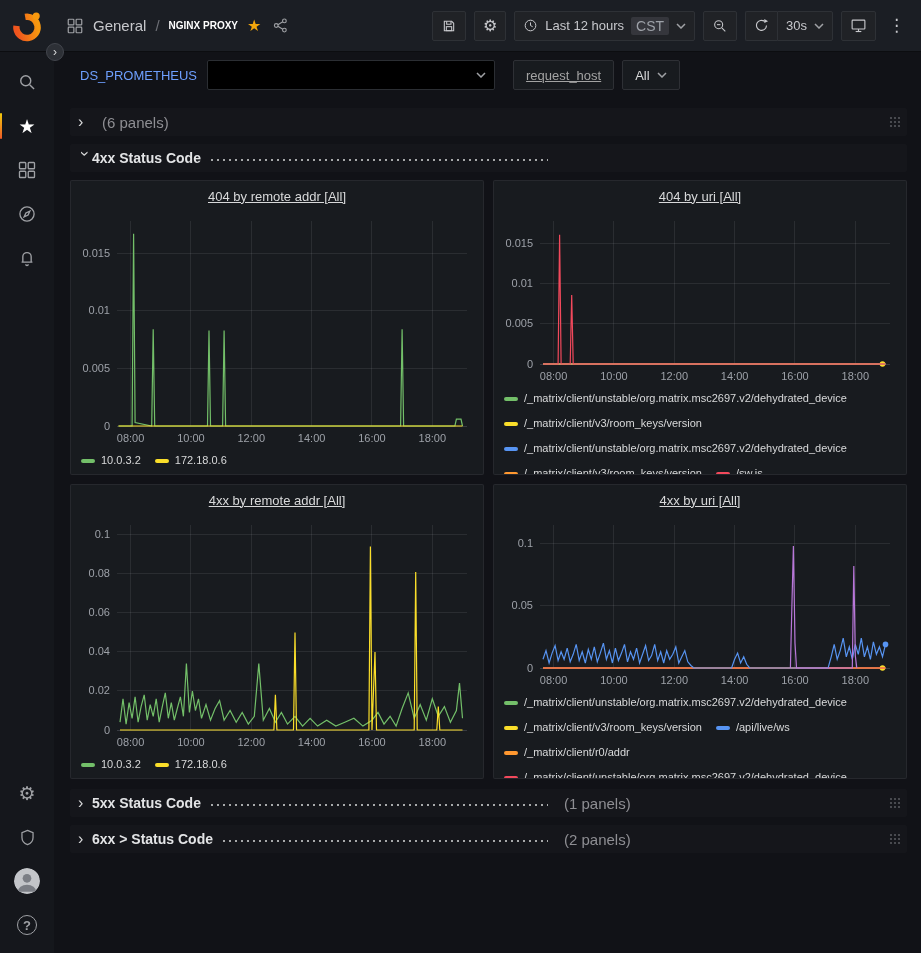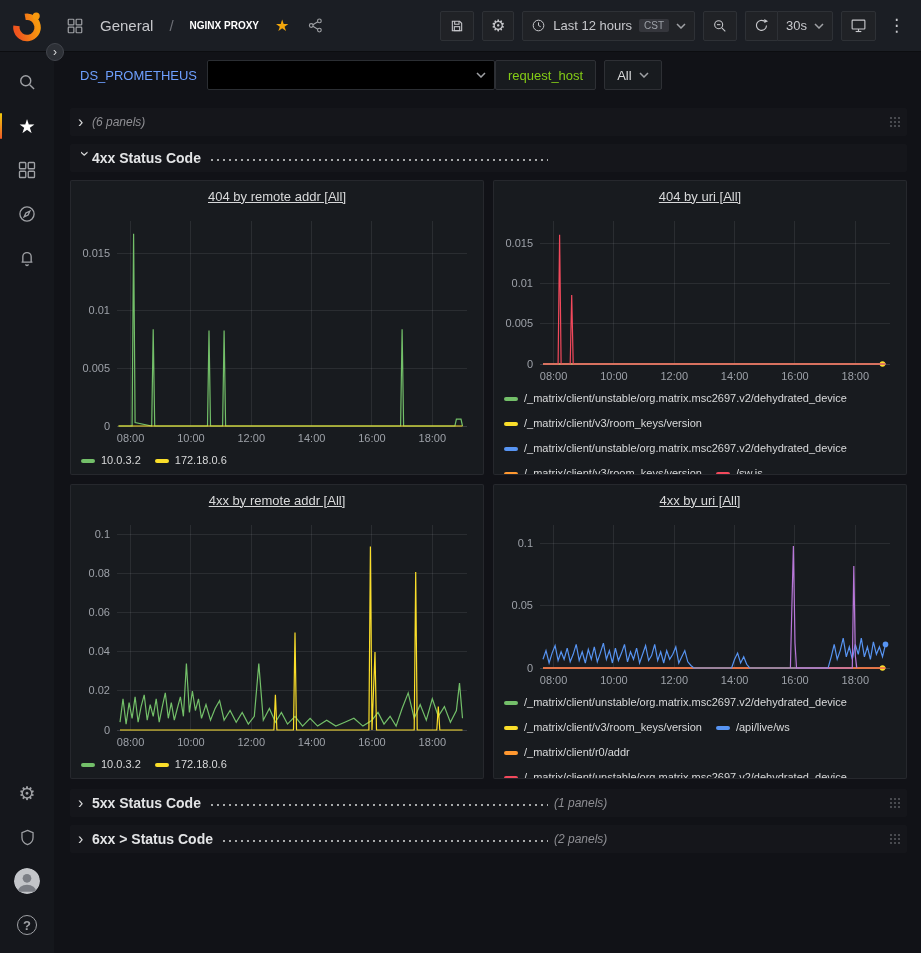--- a/index.html
+++ b/index.html
@@ -3,33 +3,33 @@
 <meta charset="utf-8">
 <style>
   * { margin:0; padding:0; box-sizing:border-box; }
   html,body { width:921px; height:953px; background:#111217; overflow:hidden;
     font-family:"Liberation Sans","DejaVu Sans",sans-serif; color:#d8d9da; }
 
   
   .topbar { position:relative; display:flex; align-items:center; height:52px;
     background:#1b1e24; border-bottom:1px solid rgba(0,0,0,.55); }
   .logo-cell { width:54px; height:52px; display:flex; align-items:center; justify-content:center; cursor:pointer; }
-  .crumbs { display:flex; align-items:center; margin-left:12px; gap:16px; }
+  .crumbs { display:flex; align-items:center; margin-left:12px; gap:9px; }
   .crumb-grid { color:#9fa1a5; display:flex; }
   .crumb-section { color:#c7c8cc; font-size:15px; cursor:pointer; }
   .crumb-sep { color:#6e7077; font-size:15px; }
   .crumb-title { color:#ffffff; font-size:10px; font-weight:600; }
   .star-glyph { color:#f2a60c; font-size:16px; line-height:1; cursor:pointer; }
   .share-ic { color:#9fa1a5; display:flex; cursor:pointer; margin-left:2px; }
   .actions { margin-left:auto; display:flex; align-items:center; gap:8px; padding-right:12px; }
   .tb-btn { display:flex; align-items:center; gap:7px; height:30px; padding:0 8px;
     background:#202226; border:1px solid #2e3136; border-radius:2px; color:#c7c8cc;
     font-size:13px; cursor:pointer; font-family:inherit; }
   .tb-btn .glyph { font-size:16px; line-height:1; }
-  .tz-chip { font-size:10px; color:#9da1a8; background:rgba(204,204,220,.12); padding:1px 5px; border-radius:2px; }
+  .tz-chip { font-size:14px; color:#9da1a8; background:rgba(204,204,220,.12); padding:1px 5px; border-radius:2px; }
   .btn-group { display:flex; }
   .btn-group .tb-btn:first-child { border-radius:2px 0 0 2px; border-right:none; }
   .btn-group .tb-btn:last-child { border-radius:0 2px 2px 0; }
   .kebab { color:#c7c8cc; font-size:17px; padding:0 4px; cursor:pointer; }
   .caret-svg { color:#9fa1a5; }
 
   
   .shell { display:flex; height:901px; }
   .sidebar { width:54px; background:#15171c; display:flex; flex-direction:column; padding:8px 0 6px; }
   .side-item { position:relative; height:44px; display:flex; align-items:center; justify-content:center;
@@ -49,36 +49,36 @@
 
   
   .content { flex:1; display:flex; flex-direction:column; overflow:hidden; }
   .subnav { display:flex; align-items:flex-start; padding:8px 0 10px 26px; }
   .var-label { color:#6e9fff; font-size:13px; font-weight:500; height:30px; display:flex;
     align-items:center; padding:0 10px 0 0; }
   .var-select { width:288px; height:30px; background:#000; border:1px solid #2b2e33; border-radius:2px;
     display:flex; align-items:center; justify-content:flex-end; padding:0 8px; cursor:pointer; }
   .chip { display:flex; align-items:center; gap:7px; height:30px; padding:0 12px; background:#181b1f;
     border:1px solid #2e3035; border-radius:2px; font-size:13px; color:#d8d9da; cursor:pointer; font-family:inherit; }
-  .chip.key { color:#84cc16; font-weight:500; }
+  .chip.key { color:#a3a3a3; margin-left:18px; font-weight:500;text-decoration:underline; }
   .chip.val { margin-left:8px; }
 
   .dash { flex:1; overflow:hidden; padding-top:2px; }
 
   
   .row-head { display:flex; align-items:center; height:28px; margin:6px 14px 8px 16px;
     padding:0 6px 0 8px; border-radius:2px; background:rgba(255,255,255,.02); cursor:pointer; }
   .chev { display:inline-block; width:14px; color:#d8d9da; font-size:16px; line-height:1; }
   .chev.open { transform:rotate(90deg); }
   .row-title-wrap { display:flex; width:462px; min-width:0; }
   .row-title { font-size:14px; font-weight:700; color:#e3e4e6; white-space:nowrap; }
   .dots { flex:1; margin:0 6px 5px 8px; align-self:flex-end; height:2px;
     background-image:radial-gradient(circle, rgba(216,217,218,.75) 1px, transparent 1.3px);
     background-size:6px 2px; background-repeat:repeat-x; }
-  .panel-count { font-size:12px; font-style:italic; color:#8e8e93; white-space:nowrap; }
+  .panel-count { margin-left:10px; font-size:15px; color:#8e8e93; white-space:nowrap; }
   .drag-handle { margin-left:auto; display:flex; color:#55575c; cursor:grab; }
 
   
   .grid2 { display:grid; grid-template-columns:1fr 1fr; gap:9px; margin:2px 14px 10px 16px; }
   .panel { height:295px; background:#181b1f; border:1px solid rgba(204,204,220,.08); border-radius:2px;
     display:flex; flex-direction:column; overflow:hidden; }
   .panel-title { height:30px; display:flex; align-items:center; justify-content:center;
     font-size:13px; font-weight:500; color:#d8d9da; cursor:pointer; flex:none;text-decoration:underline; }
   .chart { flex:none; height:237px; }
   .panel.multi .chart { height:175px; }

